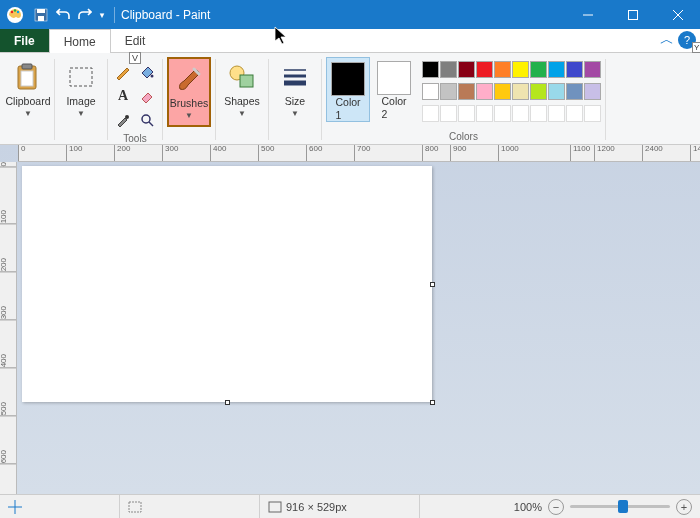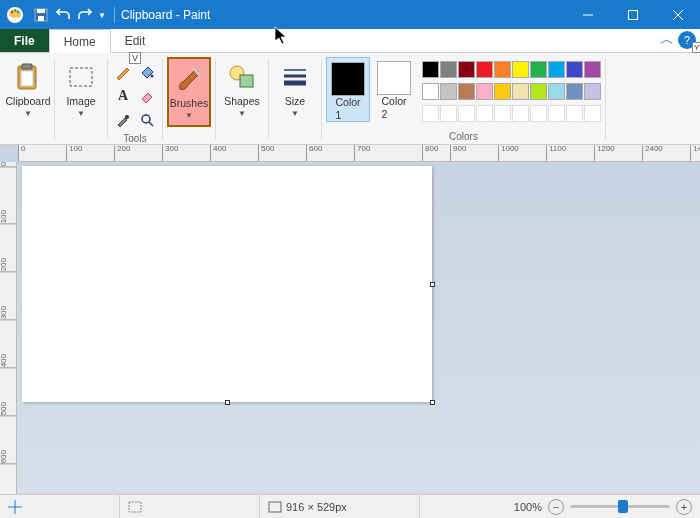--- a/index.html
+++ b/index.html
@@ -320,21 +320,21 @@
       <div class="tick" style="left: 48px;">100</div>
       <div class="tick" style="left: 96px;">200</div>
       <div class="tick" style="left: 144px;">300</div>
       <div class="tick" style="left: 192px;">400</div>
       <div class="tick" style="left: 240px;">500</div>
       <div class="tick" style="left: 288px;">600</div>
       <div class="tick" style="left: 336px;">700</div>
       <div class="tick" style="left: 404px;">800</div>
       <div class="tick" style="left: 432px;">900</div>
       <div class="tick" style="left: 480px;">1000</div>
-      <div class="tick" style="left: 528px;">1100</div>
+      <div class="tick" style="left: 552px;">1100</div>
       <div class="tick" style="left: 576px;">1200</div>
       <div class="tick" style="left: 624px;">2400</div>
       <div class="tick" style="left: 672px;">1400</div>
     </div>
   <div class="ruler-v" id="rulerV">
       <div class="tick" style="top: 0px;">0</div>
       <div class="tick" style="top: 48px;">100</div>
       <div class="tick" style="top: 96px;">200</div>
       <div class="tick" style="top: 144px;">300</div>
       <div class="tick" style="top: 192px;">400</div>

